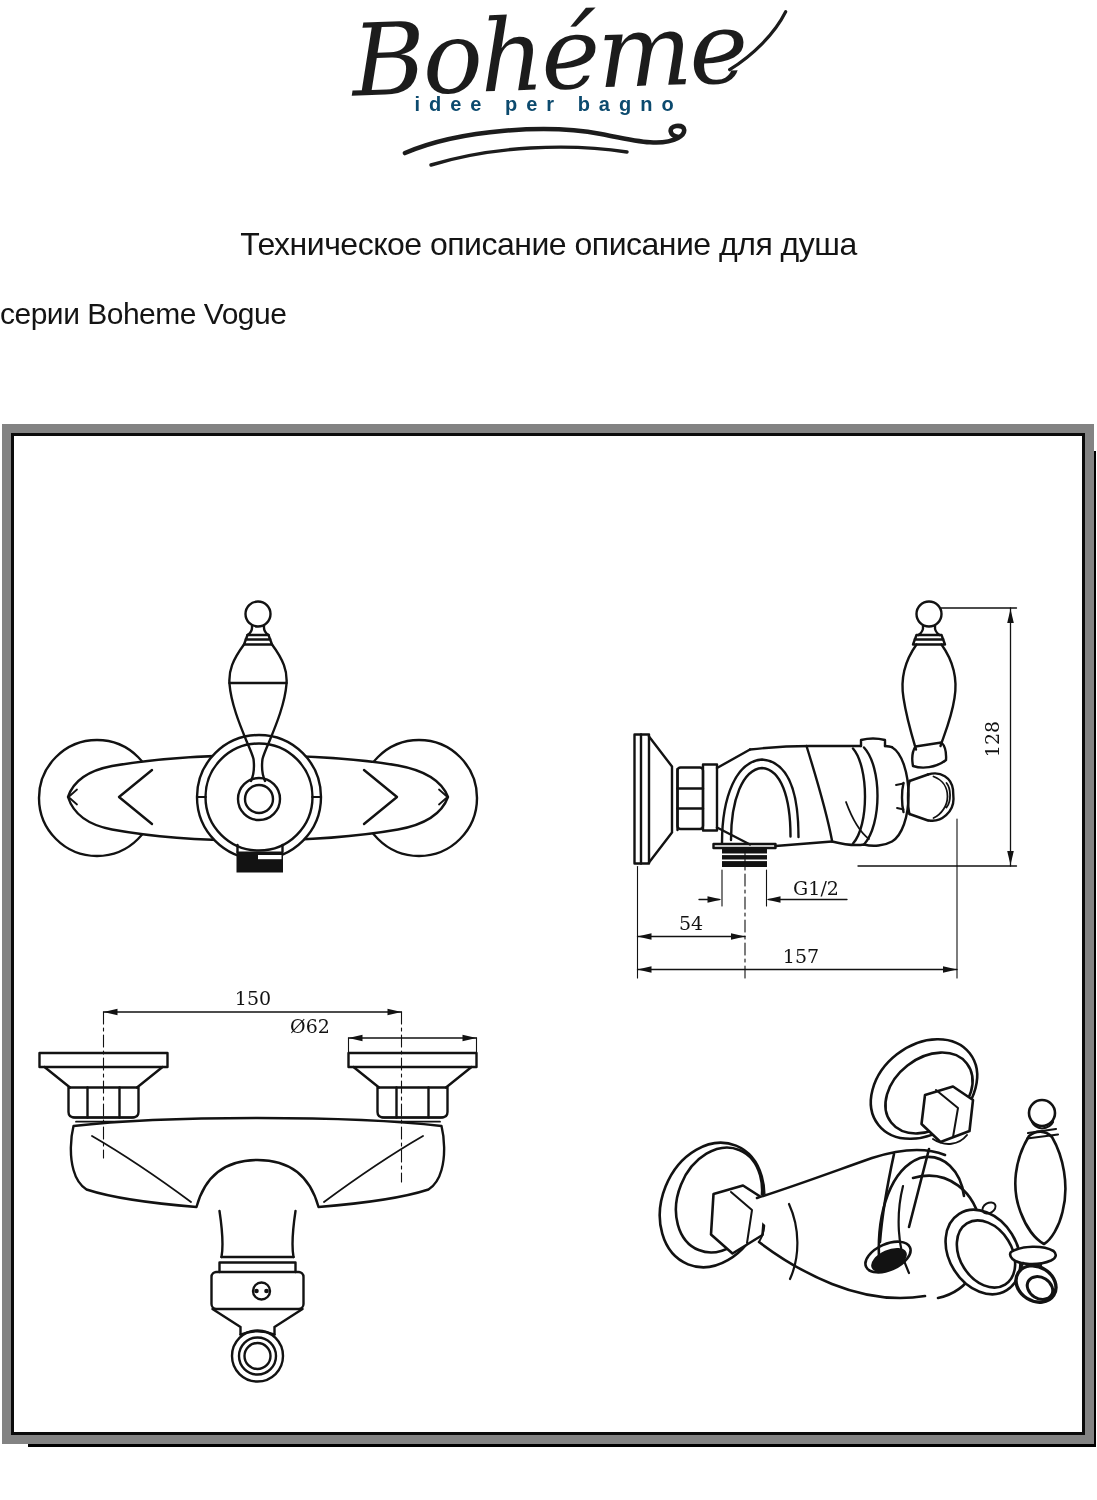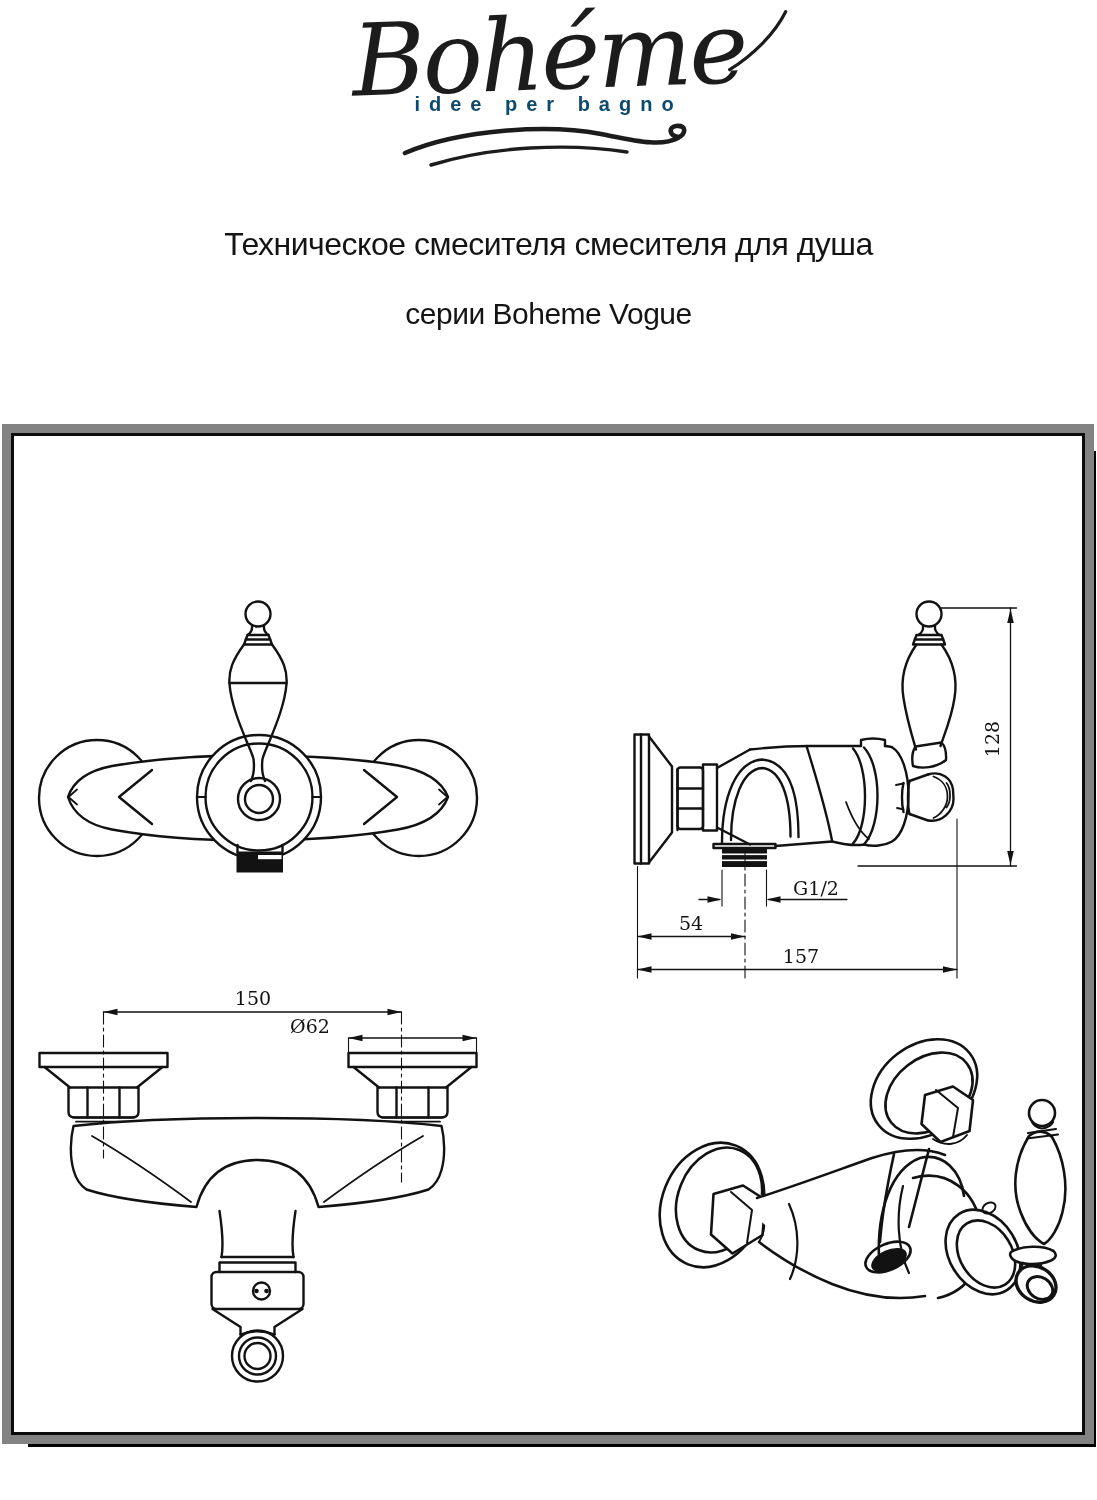--- a/index.html
+++ b/index.html
@@ -11,21 +11,21 @@
          font-family:"DejaVu Serif",serif;font-style:italic;font-weight:400;
          font-size:100px;line-height:1.05;color:#1c1c1c;letter-spacing:-3px;
          transform:rotate(-2deg);}
   .brand-tail{position:absolute;right:-52px;top:12px;}
   .tagline{margin-top:-14px;font-family:"Liberation Sans",sans-serif;
            font-size:20px;font-weight:600;letter-spacing:9px;color:#0c4a6e;}
   .swash{display:block;margin:4px auto 0 auto;}
   
   .title1{position:absolute;left:0;top:226px;width:1097px;text-align:center;
           font-size:32px;letter-spacing:-0.5px;color:#141414;}
-  .title2{position:absolute;left:0;top:297px;width:1097px;text-align:center;
+  .title2{position:absolute;left:0;top:297px;width:1097px;text-align:left;
           font-size:30px;letter-spacing:-0.5px;color:#141414;}
   
   .frame{position:absolute;left:11px;top:433px;width:1068px;height:996px;
          background:#fff;border:3px solid #0b0b0b;outline:9px solid #838383;
          box-shadow:14px 15px 0 -3px #000;}
   .frame svg{display:block;width:1068px;height:996px;}
   text.dim{font-family:"DejaVu Serif",serif;font-size:19px;fill:#121212;}
 </style>
 </head>
 <body>
@@ -39,21 +39,21 @@
         <path d="M2 62 C26 48 48 28 60 6" stroke="#1c1c1c" stroke-width="3.2" fill="none" stroke-linecap="round"></path>
       </svg>
     </div>
     <div class="tagline">idee per bagno</div>
     <svg class="swash" width="300" height="50" viewBox="0 0 300 50">
       <path d="M6 33 C62 9 150 4 202 14 C238 21 262 27 279 18 C288 13 287 5 277 6 C269 7 270 16 280 17" stroke="#1c1c1c" stroke-width="4.6" fill="none" stroke-linecap="round"></path>
       <path d="M32 45 C94 26 170 23 228 32" stroke="#1c1c1c" stroke-width="3.4" fill="none" stroke-linecap="round"></path>
     </svg>
   </div>
 
-  <div class="title1">Техническое смесителя смесителя для душа</div>
+  <div class="title1">Техническое описание описание для душа</div>
   <div class="title2">серии Boheme Vogue</div>
 
   <div class="frame">
     <svg viewBox="14 440 1068 996" stroke-linecap="round" stroke-linejoin="round">
 
       <g stroke="#121212" fill="none" stroke-width="2.4">
         <circle cx="97" cy="802" r="58"></circle>
         <circle cx="419" cy="802" r="58"></circle>
         <path fill="#fff" d="M68 801 C74 783 91 774 112 770 C156 762.5 205 759.5 250 759.5 C302 759.5 358 762.5 398 769.5 C420 773.5 441 783 448 801 C441 820 420 829.5 398 833.5 C358 840.5 302 844.5 250 844.5 C205 844.5 156 841.5 112 833.5 C91 829.5 74 820 68 801 Z"></path>
         <path d="M152 774 L119 801 L152 828"></path>

